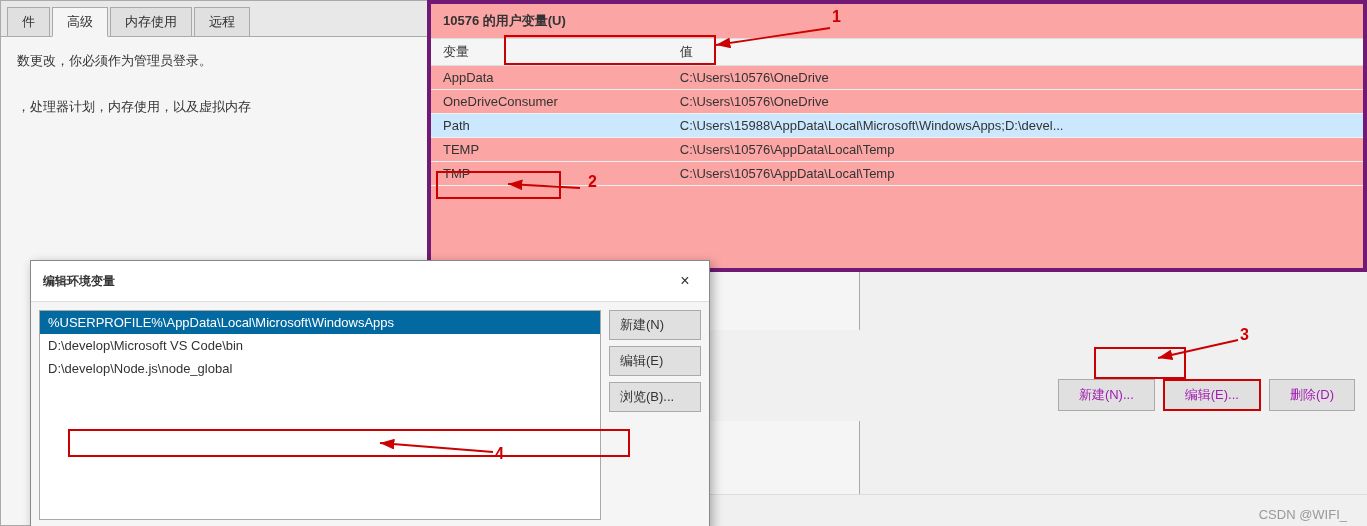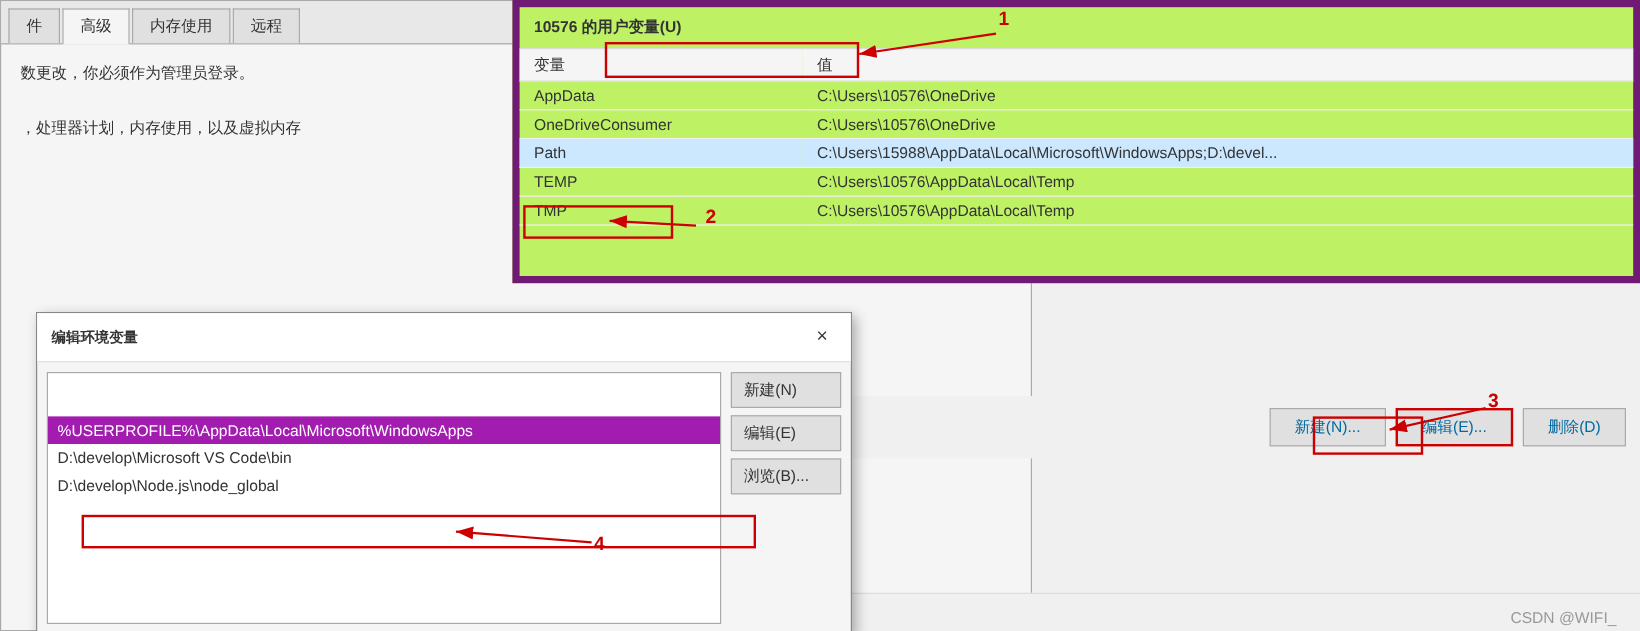--- a/index.html
+++ b/index.html
@@ -59,23 +59,23 @@
       margin-bottom: 10px;
       line-height: 1.6;
     }
 
     
     .env-panel {
       position: absolute;
       top: 0;
       right: 0;
       width: 940px;
-      height: 236px;
-      background: #bef264;
-      border: 6px solid #701a75;
+      height: 272px;
+      background: #fca5a5;
+      border: 4px solid #701a75;
     }
 
     .env-panel-title {
       font-size: 13px;
       font-weight: bold;
       padding: 8px 12px;
       border-bottom: 1px solid #ddd;
       color: #333;
     }
 
@@ -115,23 +115,24 @@
       padding: 10px 12px;
       background: #f0f0f0;
     }
 
     .win-btn {
       padding: 5px 20px;
       background: #e0e0e0;
       border: 1px solid #aaa;
       font-size: 13px;
       cursor: pointer;
-      color: #0369a1;
+      color: #a21caf;
       min-width: 80px;
       text-align: center;
+      margin-top: 39px;
     }
 
     .win-btn.highlighted {
       border: 2px solid #cc0000;
     }
 
     
     .edit-dialog {
       position: absolute;
       top: 260px;
@@ -187,23 +188,22 @@
 
     .dialog-list-item {
       padding: 4px 8px;
       font-size: 13px;
       color: #333;
       cursor: pointer;
       white-space: nowrap;
     }
 
     .dialog-list-item.selected {
-      background: #a21caf;
+      background: #0369a1;
       color: white;
-      margin-top: 36px;
     }
 
     .dialog-side-buttons {
       display: flex;
       flex-direction: column;
       gap: 6px;
       padding: 8px 8px 8px 0;
       min-width: 100px;
     }
 

